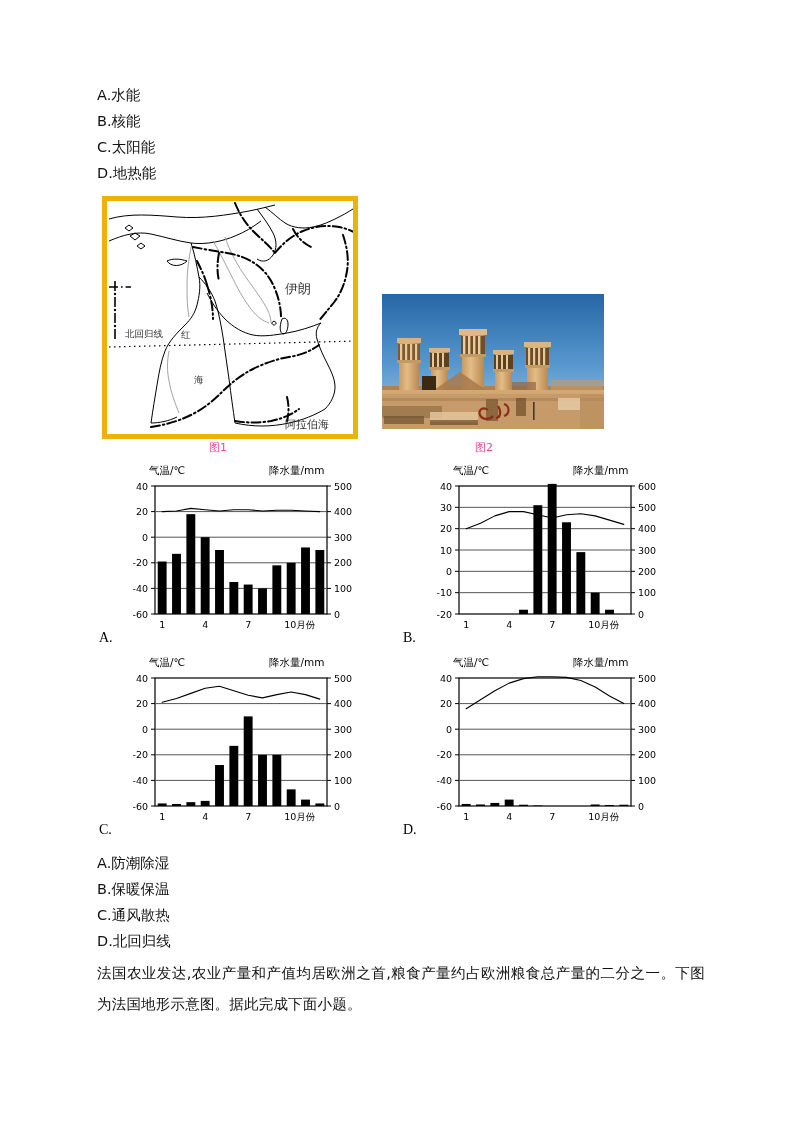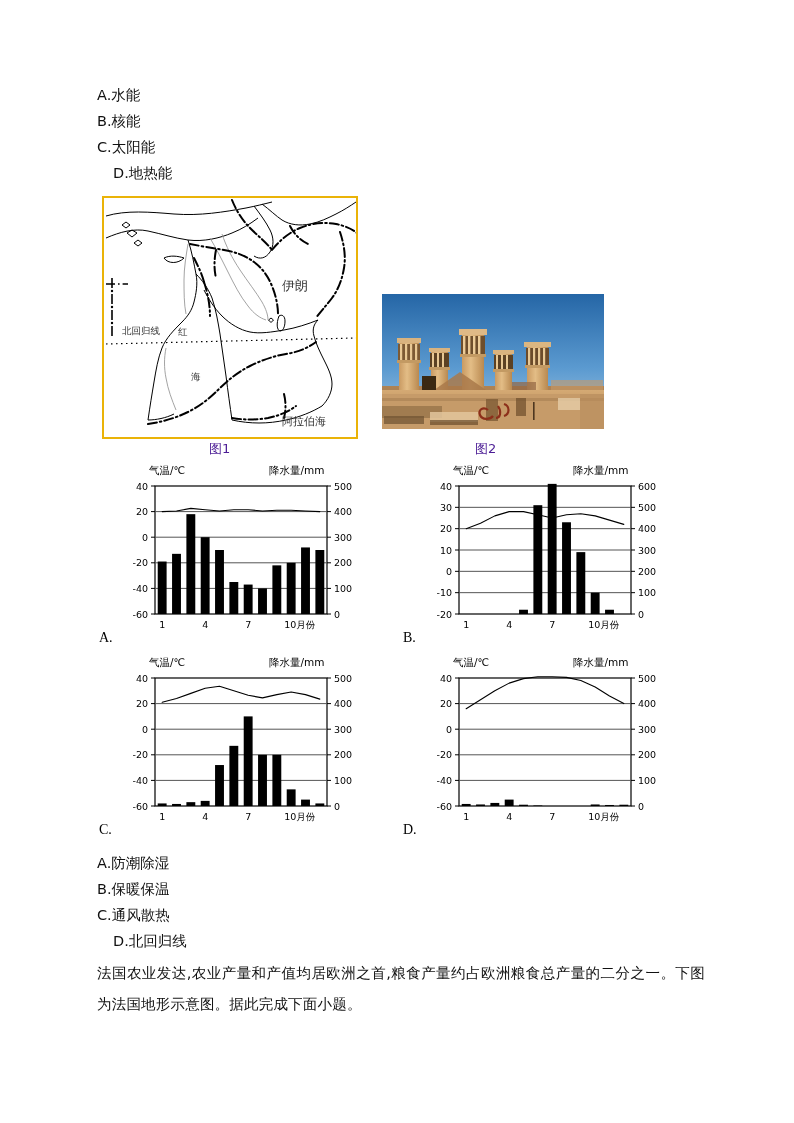--- a/index.html
+++ b/index.html
@@ -34,21 +34,21 @@
     font-size: 14.5px;
     line-height: 26px;
     margin-bottom: 4px;
     color: #111;
     flex-direction: column;
   }
   .optline .opt { white-space: nowrap; }
   .o1 { width: 150px; }
   .o2 { width: 168px; }
   .o3 { width: 148px; }
-  .o4 { width: 120px; margin-left: 16px; }
+  .o4 { width: 120px; }
 
   .para {
     font-size: 14.5px;
     line-height: 31px;
     text-align: justify;
     color: #111;
     letter-spacing: 0.2px;
   }
   .qline {
     font-size: 14.5px;
@@ -62,30 +62,30 @@
     position: relative;
     height: 258px;
     margin-top: 10px;
   }
   .mapbox {
     position: absolute;
     left: 5px;
     top: 0;
     width: 256px;
     height: 243px;
-    border: 2px solid #eab308;
+    border: 5px solid #eab308;
     box-sizing: border-box;
     background: #fff;
     overflow: hidden;
   }
   .mapbox svg { display: block; }
   .cap {
     position: absolute;
-    font-size: 13px;
-    color: #4c1d95;
+    font-size: 11px;
+    color: #ec4899;
   }
   .cap1 { left: 112px; top: 244px; }
   .cap2 { left: 378px; top: 244px; }
 
   .photo {
     position: absolute;
     left: 285px;
     top: 98px;
     width: 222px;
     height: 135px;

